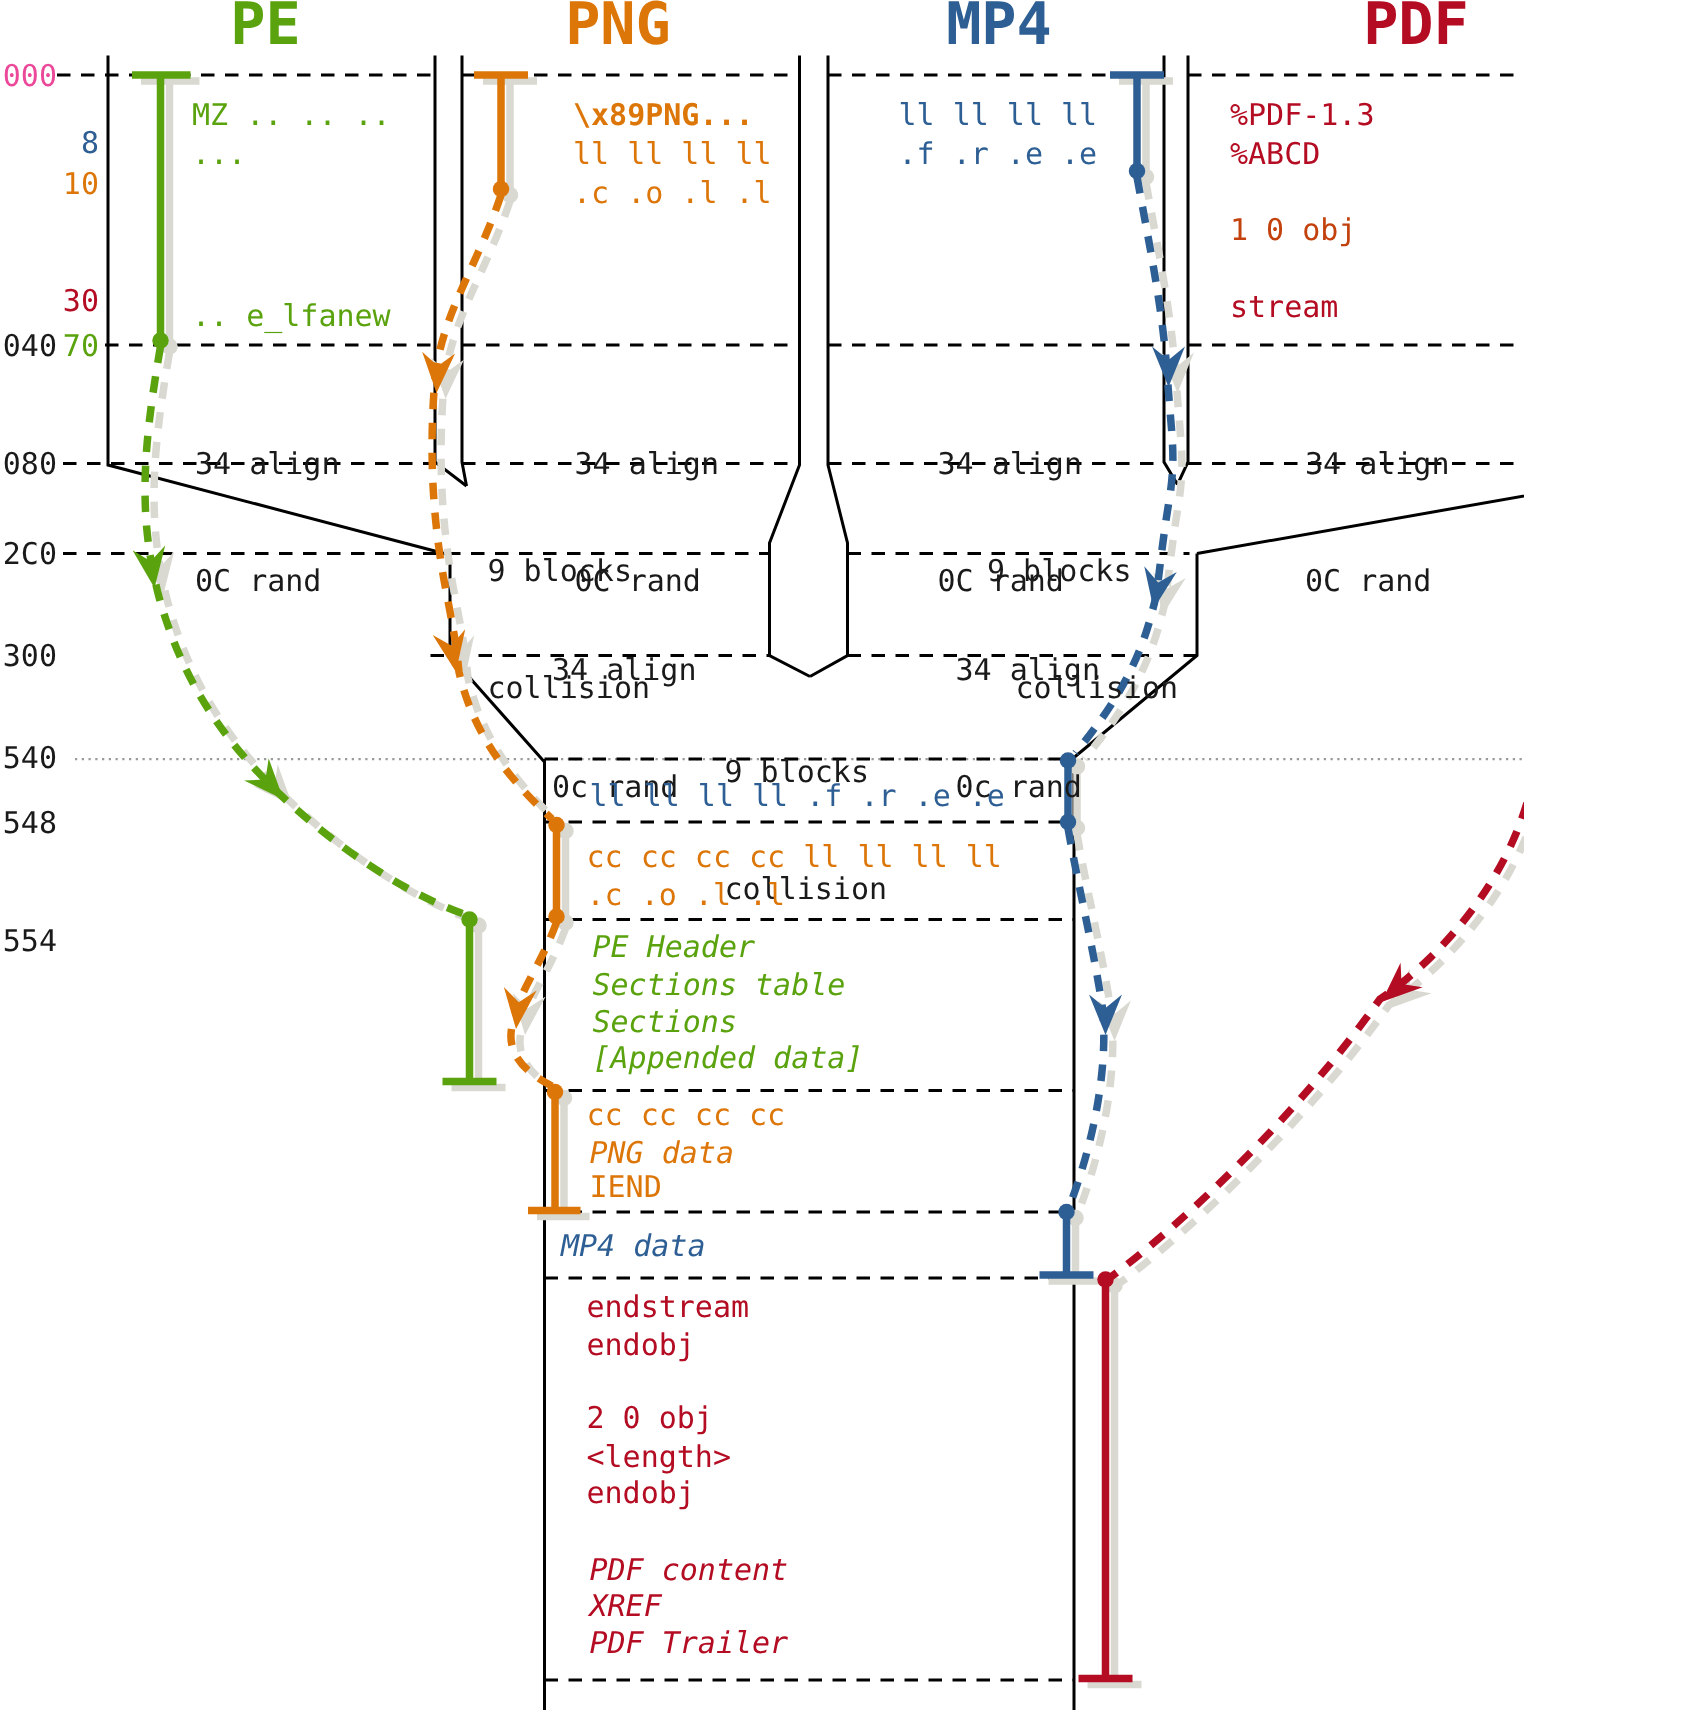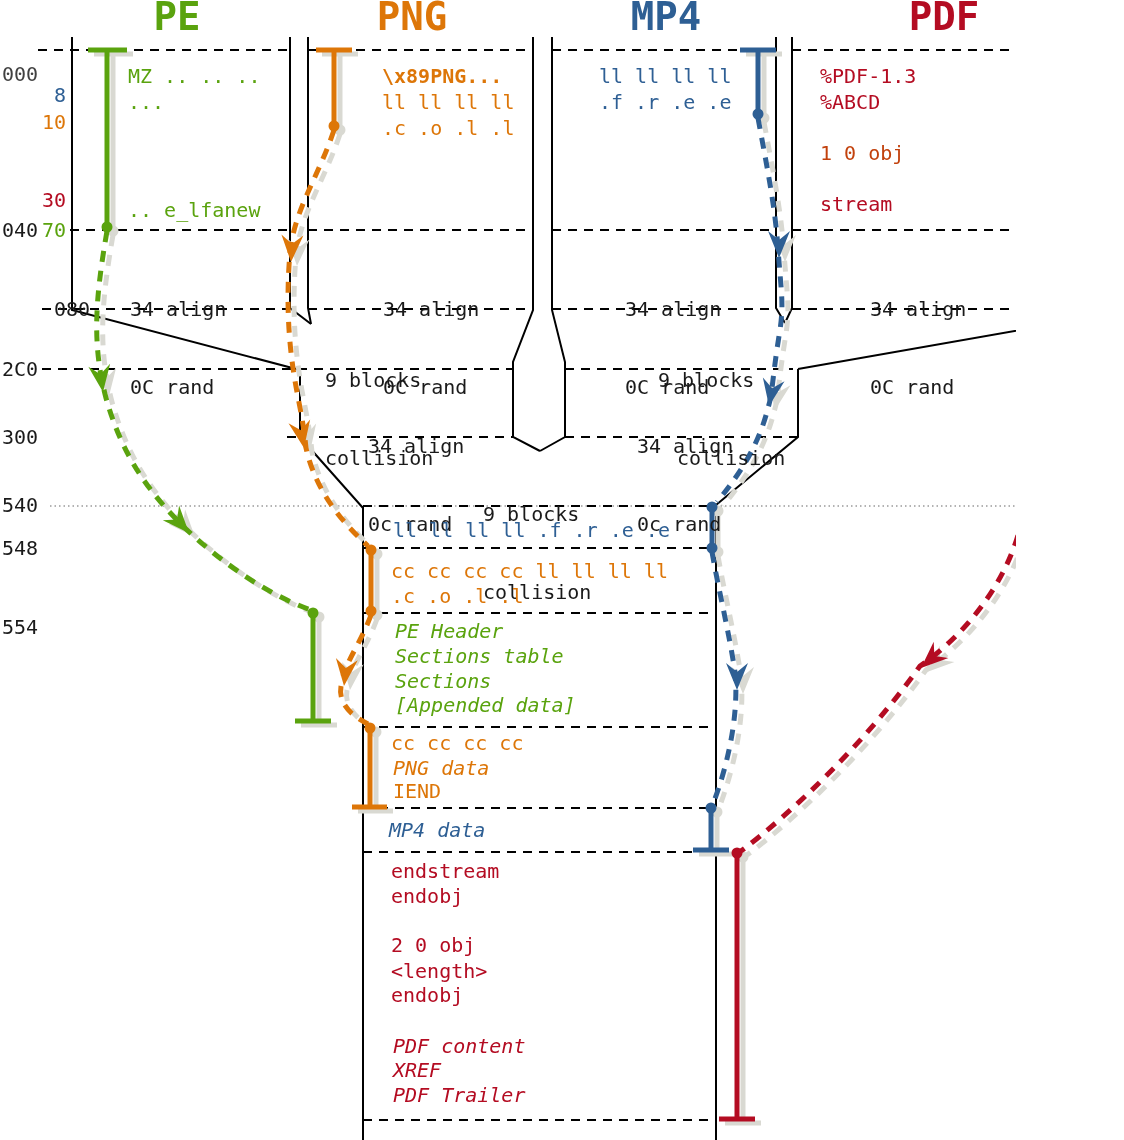--- a/index.html
+++ b/index.html
@@ -121,27 +121,27 @@
     <use href="#geo-orange" style="color: rgb(221, 118, 8);"></use>
     <use href="#geo-blue" style="color: rgb(46, 95, 148);"></use>
     <use href="#geo-red" style="color: rgb(180, 12, 34);"></use>
   </svg>
 
   <div class="abs hdr" style="left: 102px; top: -3px; color: rgb(90, 163, 14);">PE</div>
   <div class="abs hdr" style="left: 337px; top: -3px; color: rgb(221, 118, 8);">PNG</div>
   <div class="abs hdr" style="left: 591px; top: -3px; color: rgb(46, 95, 148);">MP4</div>
   <div class="abs hdr" style="left: 869px; top: -3px; color: rgb(180, 12, 34);">PDF</div>
 
-  <div class="abs mono rgt" style="left: 0px; top: 37px; width: 38px; color: #404040; margin-top: 24px;">000</div>
+  <div class="abs mono rgt" style="left: 0px; top: 37px; width: 38px; color: #ec4899;">000</div>
   <div class="abs mono rgt" style="left: 28px; top: 82px; width: 38px; color: rgb(46, 95, 148);">8</div>
   <div class="abs mono rgt" style="left: 28px; top: 109px; width: 38px; color: rgb(221, 118, 8);">10</div>
   <div class="abs mono rgt" style="left: 28px; top: 187px; width: 38px; color: rgb(180, 12, 34);">30</div>
   <div class="abs mono rgt" style="left: 0px; top: 217px; width: 38px; color: rgb(26, 26, 26);">040</div>
   <div class="abs mono rgt" style="left: 28px; top: 217px; width: 38px; color: rgb(90, 163, 14);">70</div>
-  <div class="abs mono rgt" style="left: 12px; top: 296px; width: 38px; color: rgb(26, 26, 26); padding-left: 40px;">080</div>
+  <div class="abs mono rgt" style="left: 0px; top: 296px; width: 38px; color: rgb(26, 26, 26);">080</div>
   <div class="abs mono rgt" style="left: 0px; top: 356px; width: 38px; color: rgb(26, 26, 26);">2C0</div>
   <div class="abs mono rgt" style="left: 0px; top: 424px; width: 38px; color: rgb(26, 26, 26);">300</div>
   <div class="abs mono rgt" style="left: 0px; top: 492px; width: 38px; color: rgb(26, 26, 26);">540</div>
   <div class="abs mono rgt" style="left: 0px; top: 535px; width: 38px; color: rgb(26, 26, 26);">548</div>
   <div class="abs mono rgt" style="left: 0px; top: 598px; width: 38px; color: rgb(26, 26, 26); margin-top: 16px;">554</div>
 
   <div class="abs mono" style="left: 128px; top: 63px; color: rgb(90, 163, 14);">MZ .. .. ..</div>
   <div class="abs mono" style="left: 128px; top: 89px; color: rgb(90, 163, 14);">...</div>
   <div class="abs mono" style="left: 128px; top: 197px; color: rgb(90, 163, 14);">.. e_lfanew</div>
 
@@ -199,21 +199,21 @@
   <div class="abs mono" style="left: 391px; top: 558px; color: rgb(221, 118, 8);">cc cc cc cc ll ll ll ll</div>
   <div class="abs mono" style="left: 393px; top: 517px; color: rgb(46, 95, 148);">ll ll ll ll .f .r .e .e</div>
   <div class="abs mono" style="left: 391px; top: 583px; color: rgb(221, 118, 8);">.c .o .l .l</div>
   <div class="abs mono ital" style="left: 395px; top: 618px; color: rgb(90, 163, 14);">PE Header</div>
   <div class="abs mono ital" style="left: 395px; top: 643px; color: rgb(90, 163, 14);">Sections table</div>
   <div class="abs mono ital" style="left: 395px; top: 668px; color: rgb(90, 163, 14);">Sections</div>
   <div class="abs mono ital" style="left: 395px; top: 692px; color: rgb(90, 163, 14);">[Appended data]</div>
   <div class="abs mono" style="left: 391px; top: 730px; color: rgb(221, 118, 8);">cc cc cc cc</div>
   <div class="abs mono ital" style="left: 393px; top: 755px; color: rgb(221, 118, 8);">PNG data</div>
   <div class="abs mono" style="left: 393px; top: 778px; color: rgb(221, 118, 8);">IEND</div>
-  <div class="abs mono ital" style="left: 389px; top: 817px; color: rgb(46, 95, 148); text-align: right;">MP4 data</div>
+  <div class="abs mono ital" style="left: 374px; top: 817px; color: rgb(46, 95, 148); text-align: right;">MP4 data</div>
   <div class="abs mono" style="left: 391px; top: 858px; color: rgb(180, 12, 34);">endstream</div>
   <div class="abs mono" style="left: 391px; top: 883px; color: rgb(180, 12, 34);">endobj</div>
   <div class="abs mono" style="left: 391px; top: 932px; color: rgb(180, 12, 34);">2 0 obj</div>
   <div class="abs mono" style="left: 391px; top: 958px; color: rgb(180, 12, 34);">&lt;length&gt;</div>
   <div class="abs mono" style="left: 391px; top: 982px; color: rgb(180, 12, 34);">endobj</div>
   <div class="abs mono ital" style="left: 393px; top: 1033px; color: rgb(180, 12, 34);">PDF content</div>
   <div class="abs mono ital" style="left: 393px; top: 1057px; color: rgb(180, 12, 34);">XREF</div>
   <div class="abs mono ital" style="left: 393px; top: 1082px; color: rgb(180, 12, 34);">PDF Trailer</div>
 
 </div>

